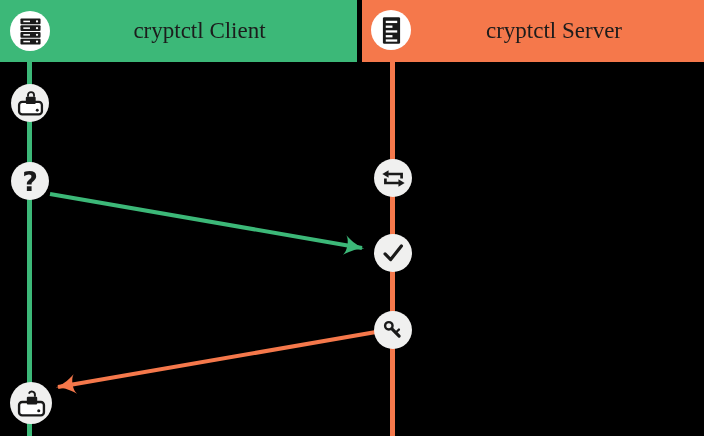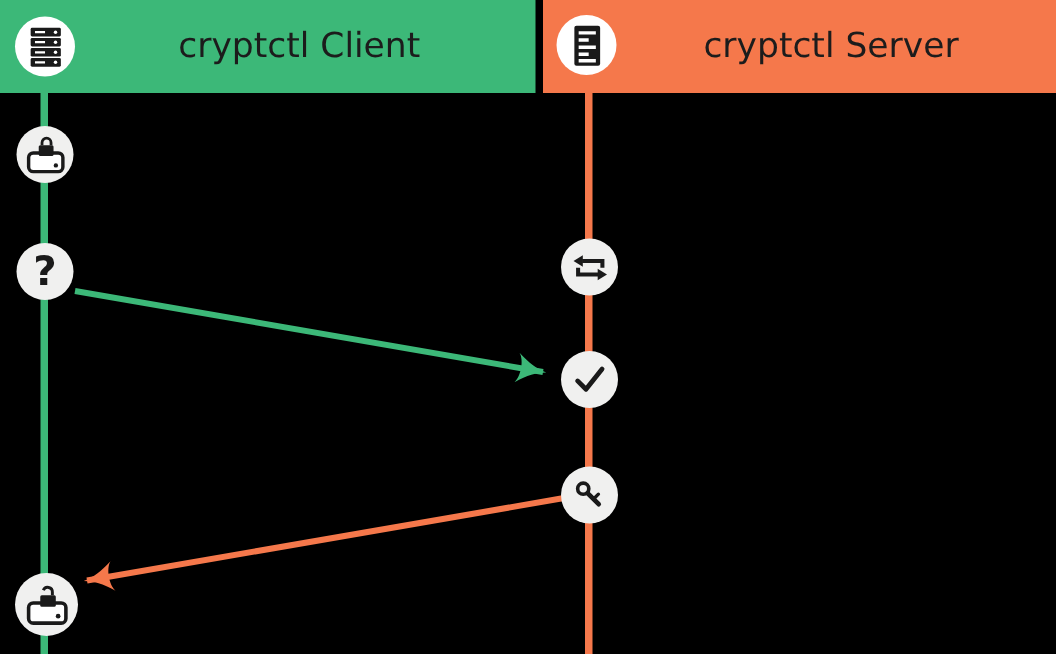--- a/index.html
+++ b/index.html
@@ -9,21 +9,21 @@
     background:var(--background,#000);
     font-family:"DejaVu Sans","Liberation Sans",sans-serif;
   }
   
   .bar{position:absolute;top:0;height:62px;z-index:4;}
   .bar-client{left:0;width:357px;background:var(--client-green,#3CB878);}
   .bar-server{left:362px;width:342px;background:var(--server-orange,#F5784B);}
   .bar-title{
     position:absolute;top:0;bottom:0;left:50px;right:8px;
     display:flex;align-items:center;justify-content:center;
-    font-size:23px;color:var(--header-text,#1c1c1c);white-space:nowrap;
+    font-size:23px;color:var(--header-text,#1c1c1c);white-space:nowrap;font-family:Liberation Serif, serif;
   }
   .hdr-circle{
     position:absolute;width:40px;height:40px;border-radius:50%;
     background:var(--circle-white,#ffffff);
     display:flex;align-items:center;justify-content:center;
     color:var(--icon-black,#1a1a1a);
   }
   .bar-client .hdr-circle{left:10px;top:11px;}
   .bar-server .hdr-circle{left:9px;top:10px;}
   

